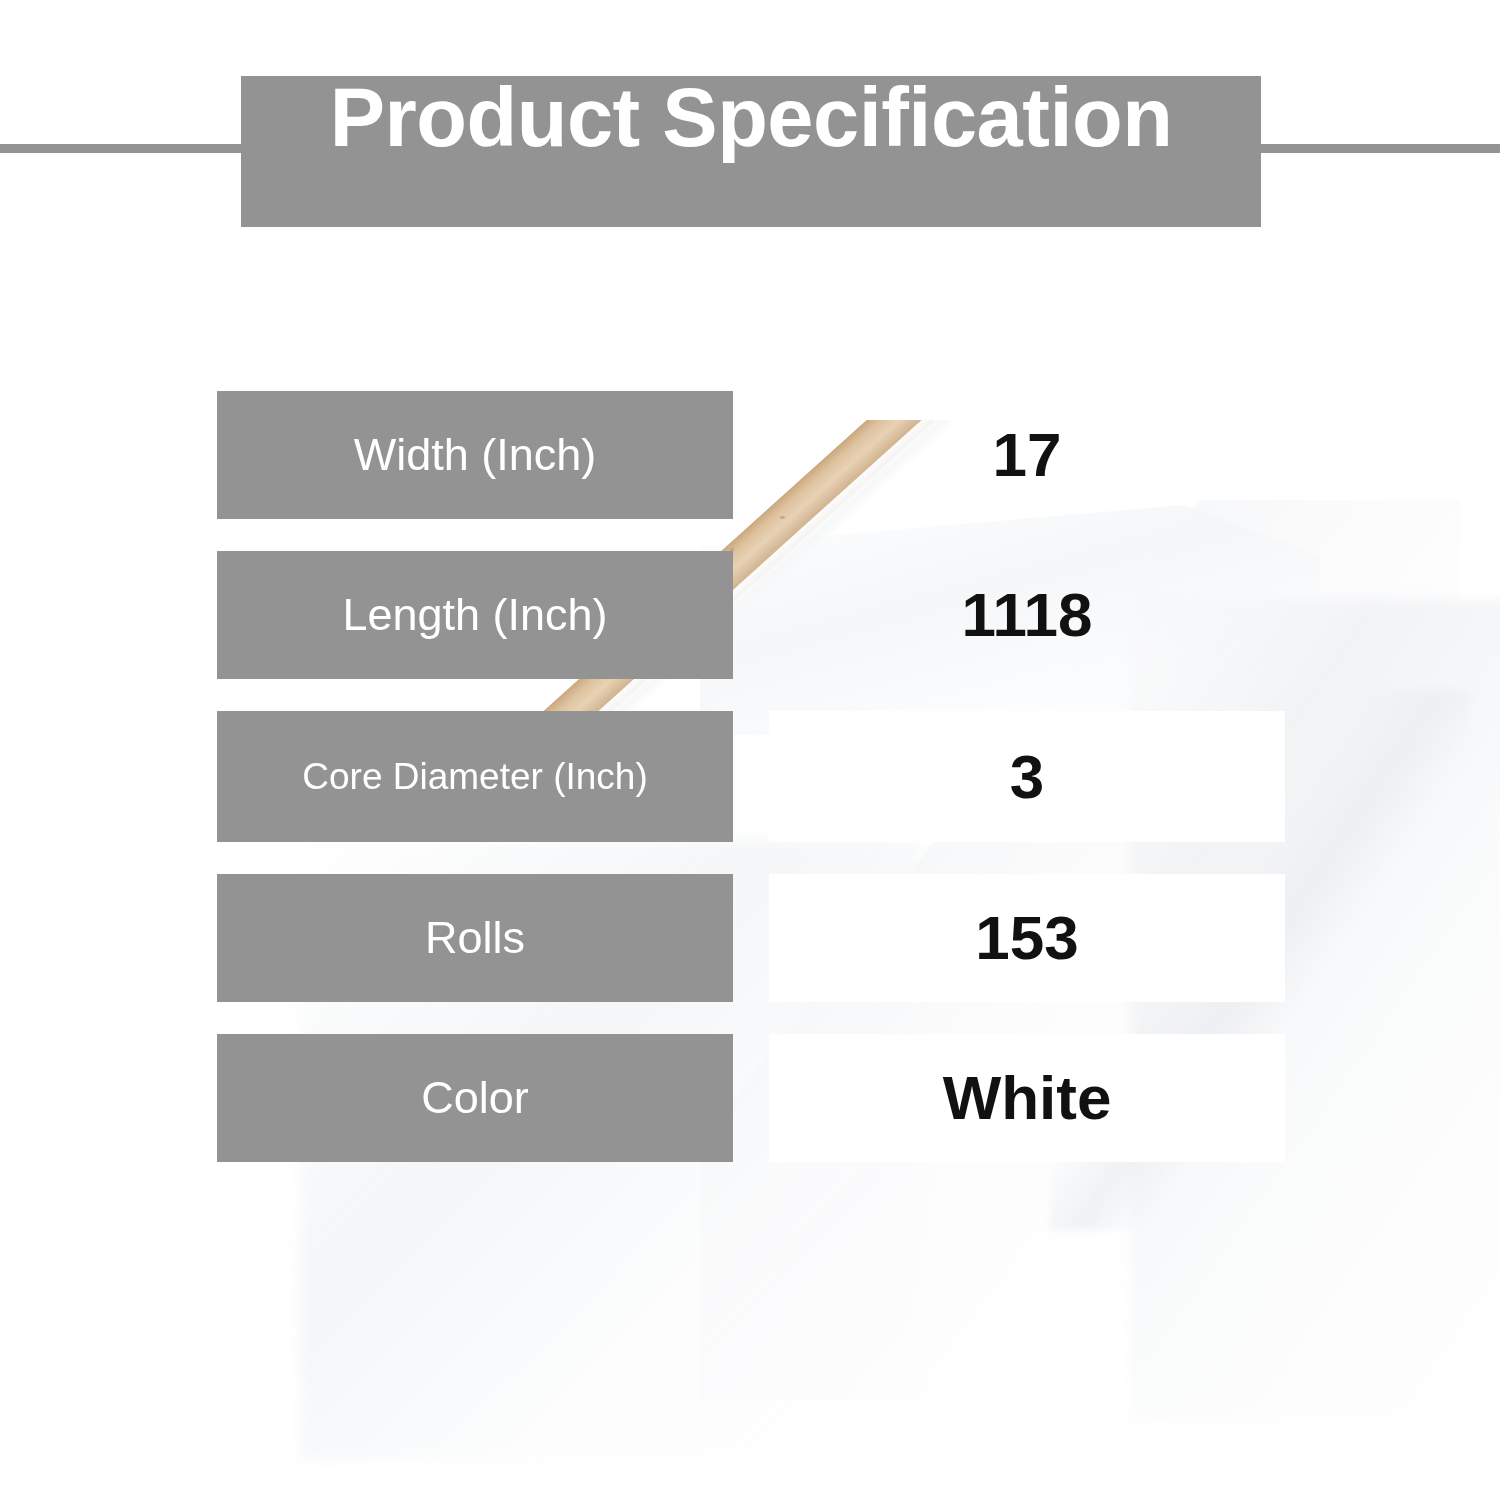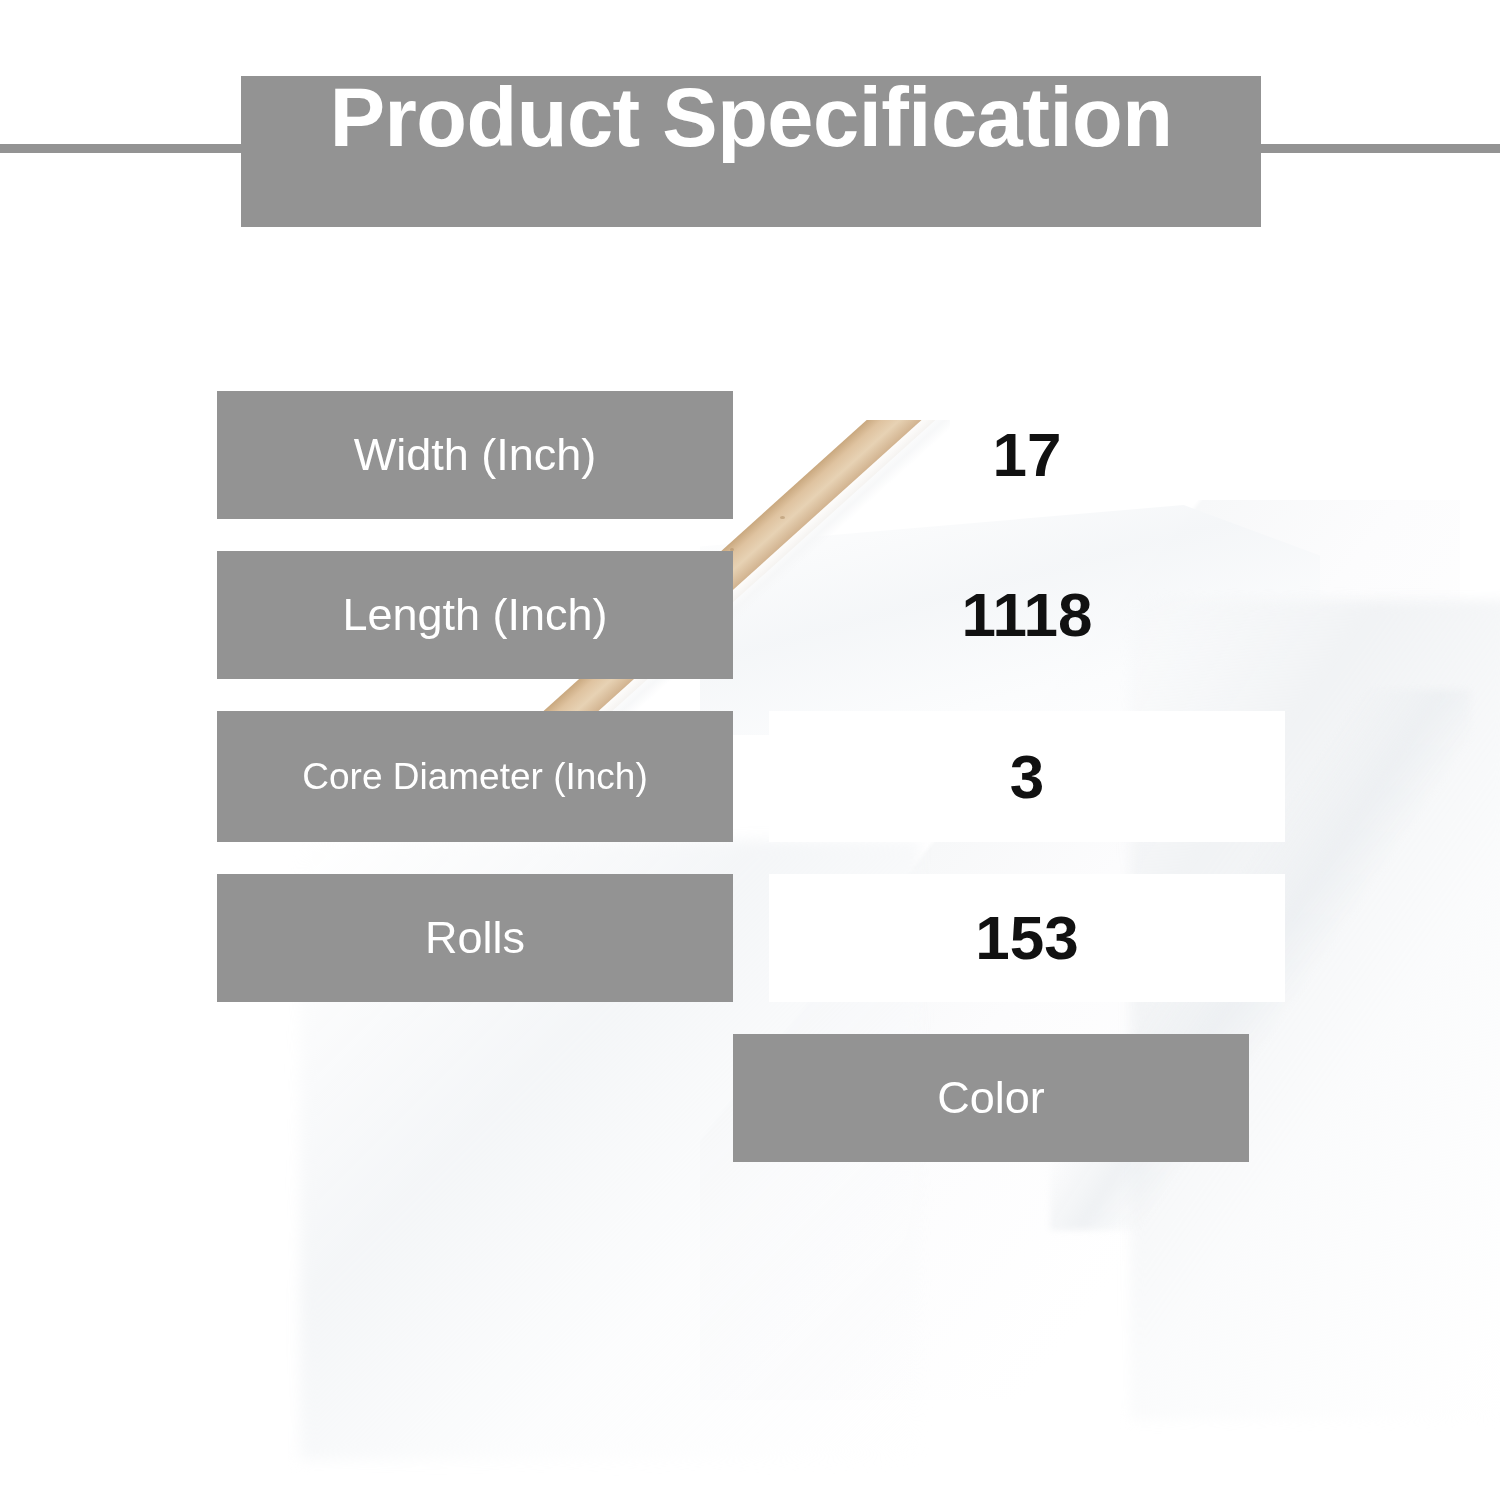--- a/index.html
+++ b/index.html
@@ -282,17 +282,18 @@
 
     <div class="spec-row">
       <div class="spec-label">Rolls</div>
       <div class="spec-gap"></div>
       <div class="spec-value">153</div>
     </div>
 
     <div class="spec-row">
       <div class="spec-label">Color</div>
       <div class="spec-gap"></div>
+      <div class="spec-value">White</div>
     </div>
 
   </div>
 
 </div>
 
 </body></html>

